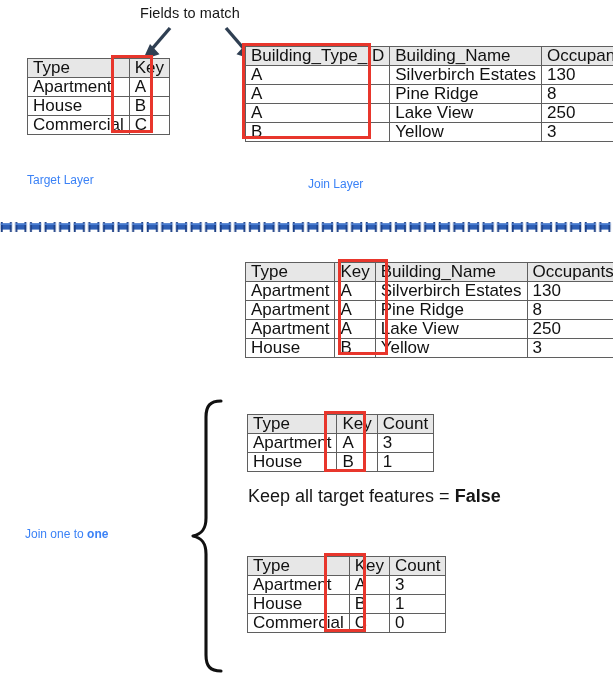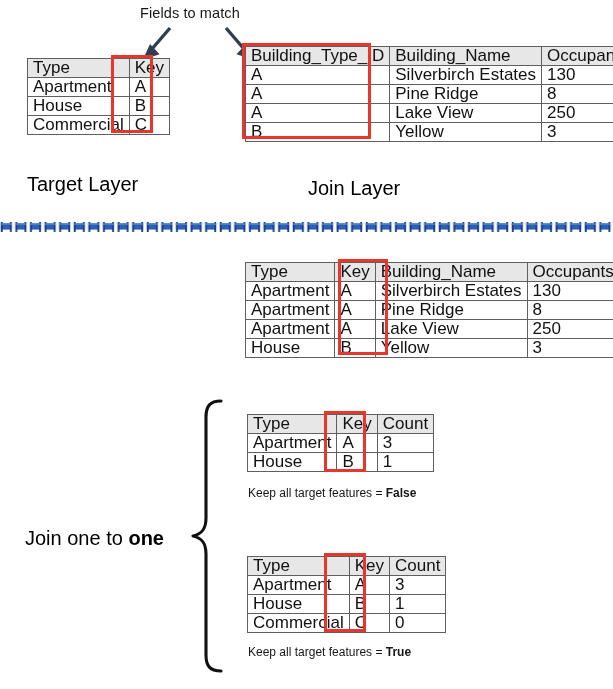--- a/index.html
+++ b/index.html
@@ -24,27 +24,27 @@
   .abs { position: absolute; }
 
   
   .caption {
     font-size: 14.5px;
     color: #161616;
     white-space: nowrap;
     letter-spacing: .1px;
   }
   .label-big {
-    font-size: 20px;
-    color: #000000;
+    font-size: 12px;
+    color: #3b82f6;
     white-space: nowrap;
   }
   .label-big b { font-weight: bold; }
   .note {
-    font-size: 12px;
+    font-size: 18px;
     color: #161616;
     white-space: nowrap;
   }
   .note b { font-weight: bold; }
 
   
   table.grid {
     border-collapse: collapse;
     background: #ffffff;
     font-size: 17px;
@@ -326,17 +326,14 @@
         <tr>
           <td>Commercial</td>
           <td>C</td>
           <td>0</td>
         </tr>
       </tbody>
     </table>
     <div class="redbox" style="left:77px; top:-3px; width:42px; height:79px;"></div>
   </div>
 
-  <div class="abs note" style="left:248px; top:645px;">
-    <span>Keep all target features = </span><b>True</b>
-  </div>
 
 </div>
 
 </body></html>

